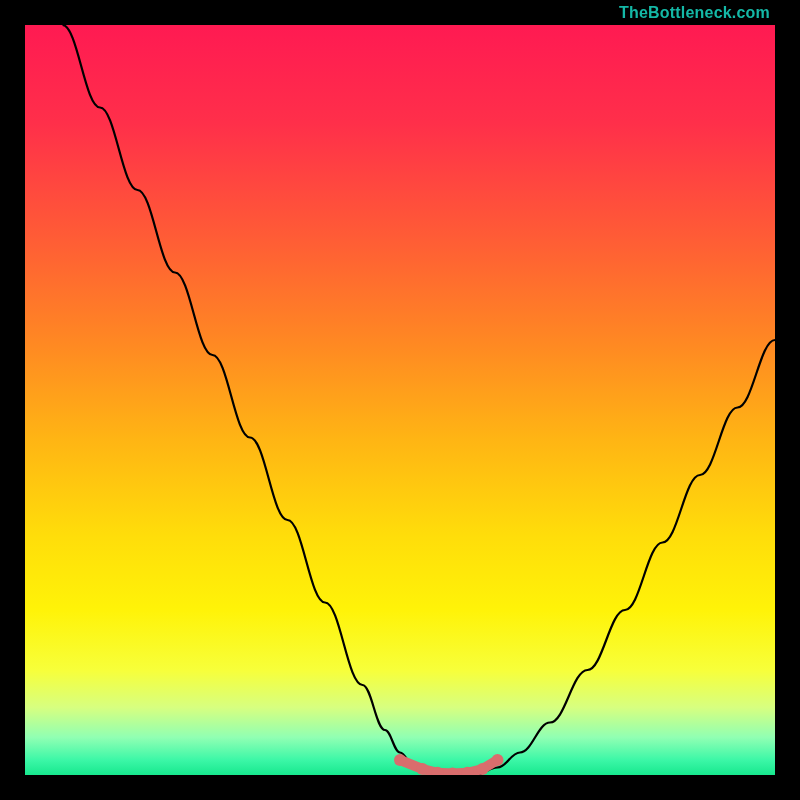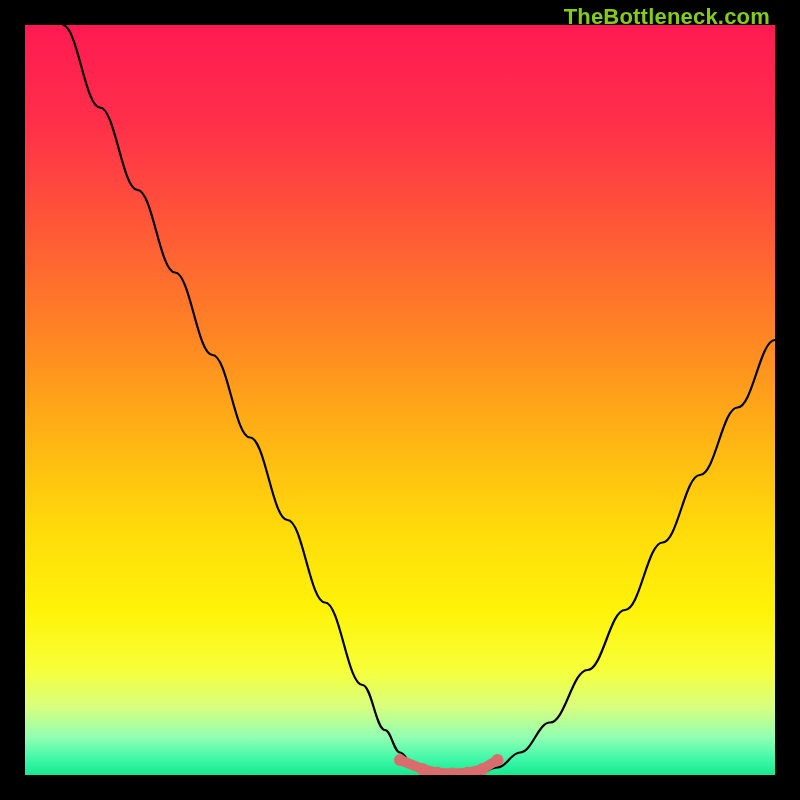--- a/index.html
+++ b/index.html
@@ -23,23 +23,23 @@
     left: 0;
     top: 0;
     width: 750px;
     height: 750px;
   }
   .watermark {
     position: absolute;
     top: 4px;
     right: 30px;
     font-family: Arial, Helvetica, sans-serif;
-    font-size: 22px;
+    font-size: 16px;
     font-weight: 600;
-    color: #84cc16;
+    color: #14b8a6;
     letter-spacing: 0.2px;
   }
   svg.curve {
     position: absolute;
     left: 0;
     top: 0;
     width: 750px;
     height: 750px;
   }
 </style>

